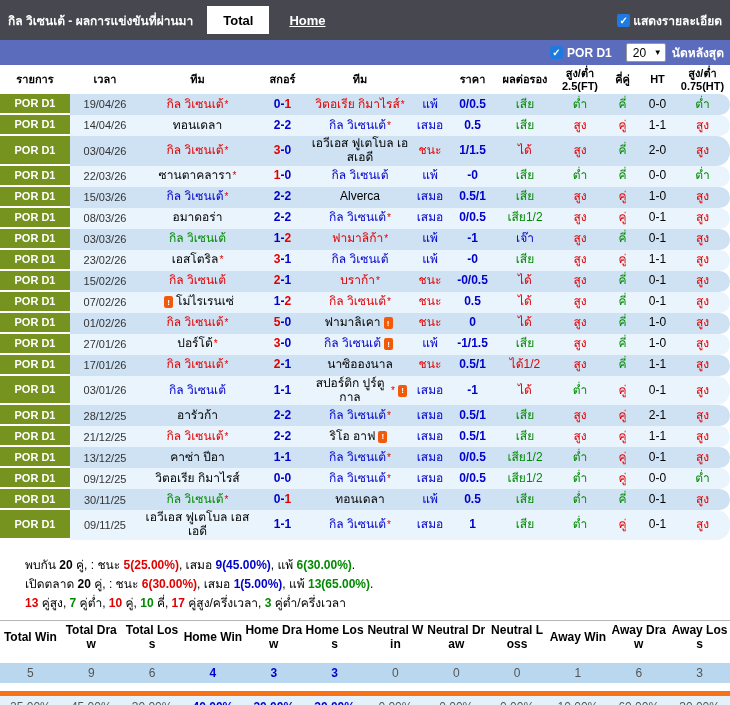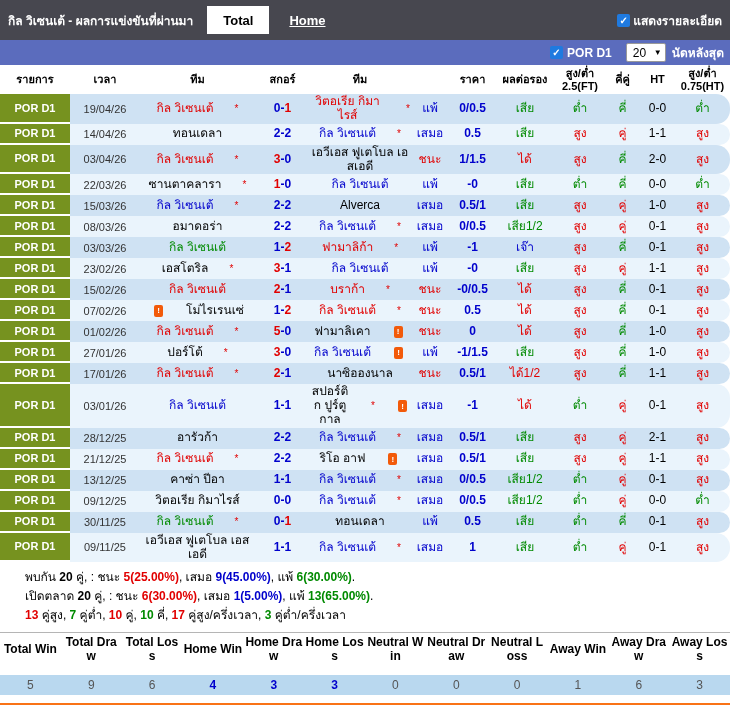--- a/index.html
+++ b/index.html
@@ -27,32 +27,32 @@
   .grid { display: grid; grid-template-columns: 70px 70px 115px 55px 100px 40px 45px 60px 50px 35px 35px 55px; width: 730px; border-radius: 14px; }
   .hrow { min-height: 27px; background: #fff; align-items: center; }
   .hcell { font-size: 11px; font-weight: bold; color: #000; text-align: center; line-height: 1.15; display: flex; align-items: center; justify-content: center; padding: 2px 0; }
   .hcell .inner { max-width: 48px; }
   .row { min-height: 21px; }
   .row.dark { background: #cfe2f3; }
   .row.light { background: #eaf4fc; }
   .cell { display: flex; align-items: center; justify-content: center; font-size: 12px; color: #000; line-height: 1.15; text-align: center; padding: 1px 0; }
   .cell.league { background: #76921f; color: #fff; font-size: 11px; font-weight: bold; border-bottom: 2px solid #fff; }
   .cell.date { font-size: 11px; color: #333; }
-  .cell.team { cursor: pointer; gap: 20px; }
+  .cell.team { cursor: pointer; }
   .cell.score, .cell.odds { font-weight: bold; }
   .cell.result .txt { max-width: 27px; word-break: break-all; }
   .star { color: #e10000; font-size: 10px; vertical-align: super; line-height: 1; margin-left: 1px; }
   .card-icon { display: inline-flex; width: 9px; height: 12px; background: #f25a0a; border-radius: 2px; color: #fff; font-size: 8px; font-weight: bold; align-items: center; justify-content: center; margin: 0 3px; flex: none; }
   .c-red { color: #e10000; }
   .c-blue { color: #0000cc; }
   .c-green { color: #008a00; }
   .c-black { color: #000; }
 
   
-  .summary { padding: 6px 0 4px 25px; }
+  .summary { padding: 16px 0 4px 25px; }
   .sumline { font-size: 12px; color: #000; line-height: 19px; }
   .sumline .b { font-weight: bold; }
 
   
   .stats { display: grid; grid-template-columns: repeat(12, 1fr); width: 730px; border-top: 1px solid #b5b5b5; border-bottom: 1px solid #b5b5b5; margin-top: 3px; }
   .statcol { display: flex; flex-direction: column; gap: 8px; }
   .stat-h { background: #fff; font-size: 12px; font-weight: bold; text-align: center; min-height: 33px; display: flex; align-items: center; justify-content: center; line-height: 1.15; word-break: break-all; padding: 2px 1px; }
   .stat-c { background: #b9d8ef; text-align: center; font-size: 12px; color: #555; padding: 3px 0; border-top: 1px solid #fff; }
   .stat-p { background: #e4f1fa; text-align: center; font-size: 12px; color: #555; padding: 4px 0; border-top: 5px solid #f97316; }
   .statcol.hl .stat-c, .statcol.hl .stat-p { color: #0000cc; font-weight: bold; }

